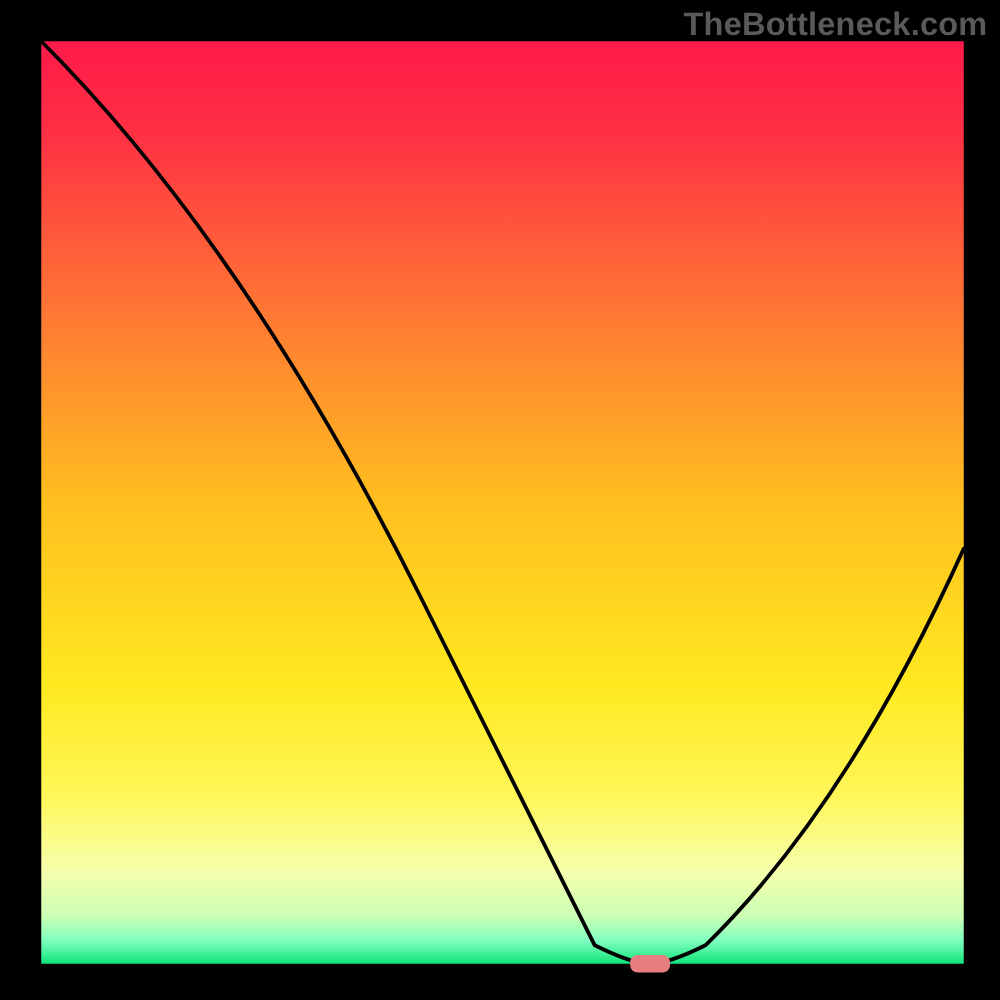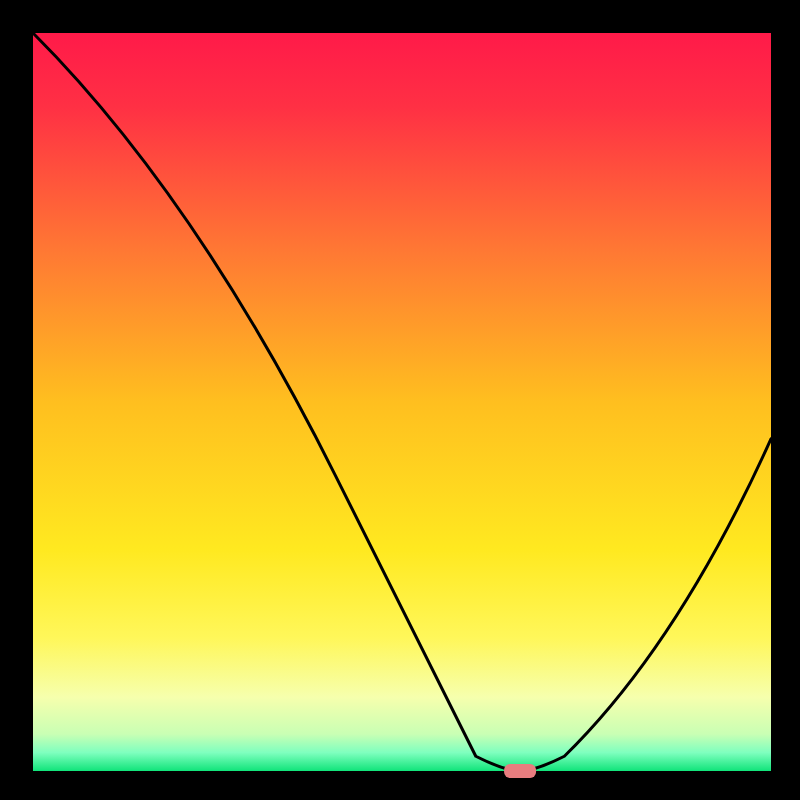--- a/index.html
+++ b/index.html
@@ -31,20 +31,21 @@
     left: 0;
     top: 0;
     width: 800px;
     height: 800px;
   }
 </style>
 </head>
 <body>
 
 <div class="chart-wrap">
+  <div class="watermark">TheBottleneck.com</div>
 
   <svg class="chart" viewBox="0 0 800 800">
     <defs>
       <linearGradient id="bg-grad" x1="0" y1="0" x2="0" y2="1">
           <stop offset="0%" stop-color="#ff1a49"></stop>
           <stop offset="10%" stop-color="#ff3044"></stop>
           <stop offset="30%" stop-color="#ff7a33"></stop>
           <stop offset="50%" stop-color="#ffbf1f"></stop>
           <stop offset="70%" stop-color="#ffe920"></stop>
           <stop offset="82%" stop-color="#fff75a"></stop>

